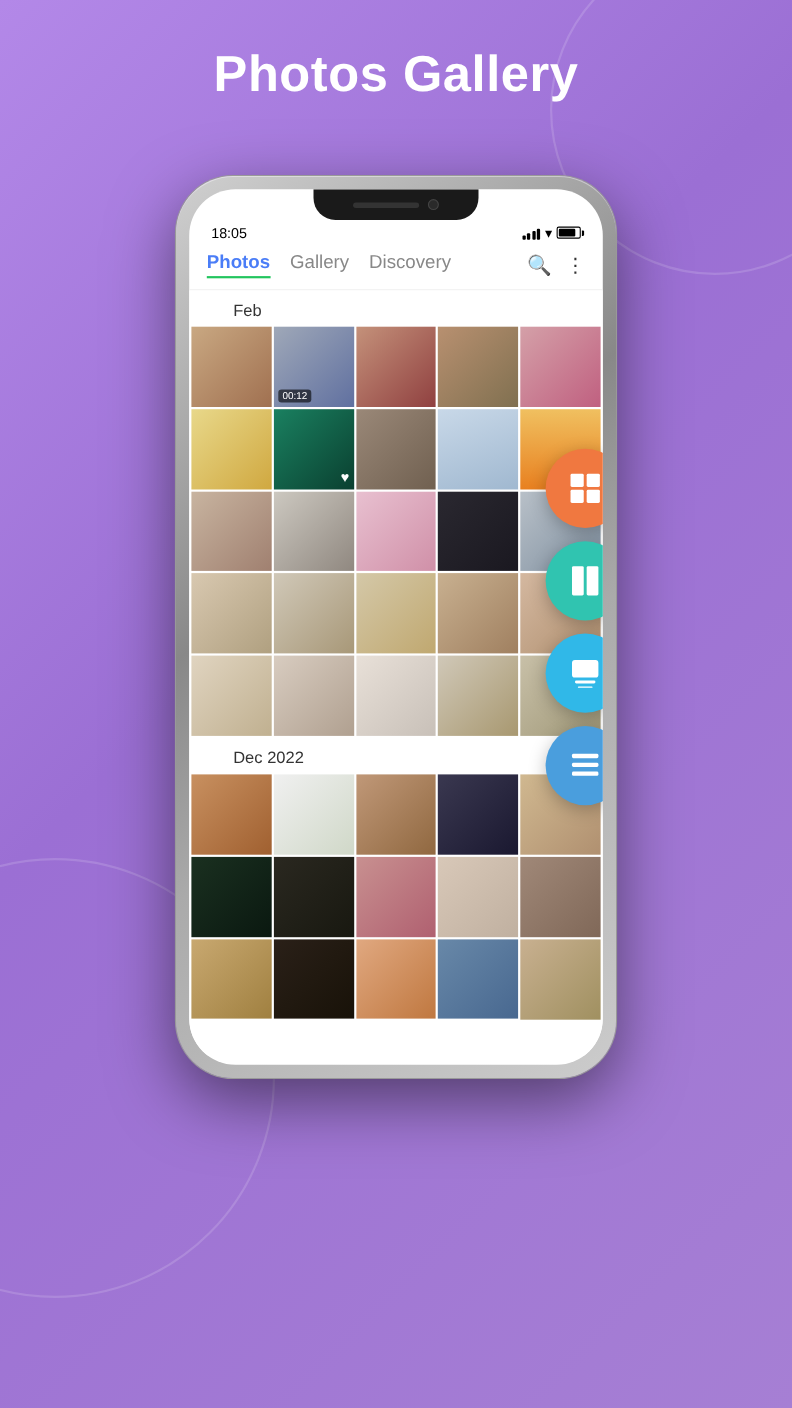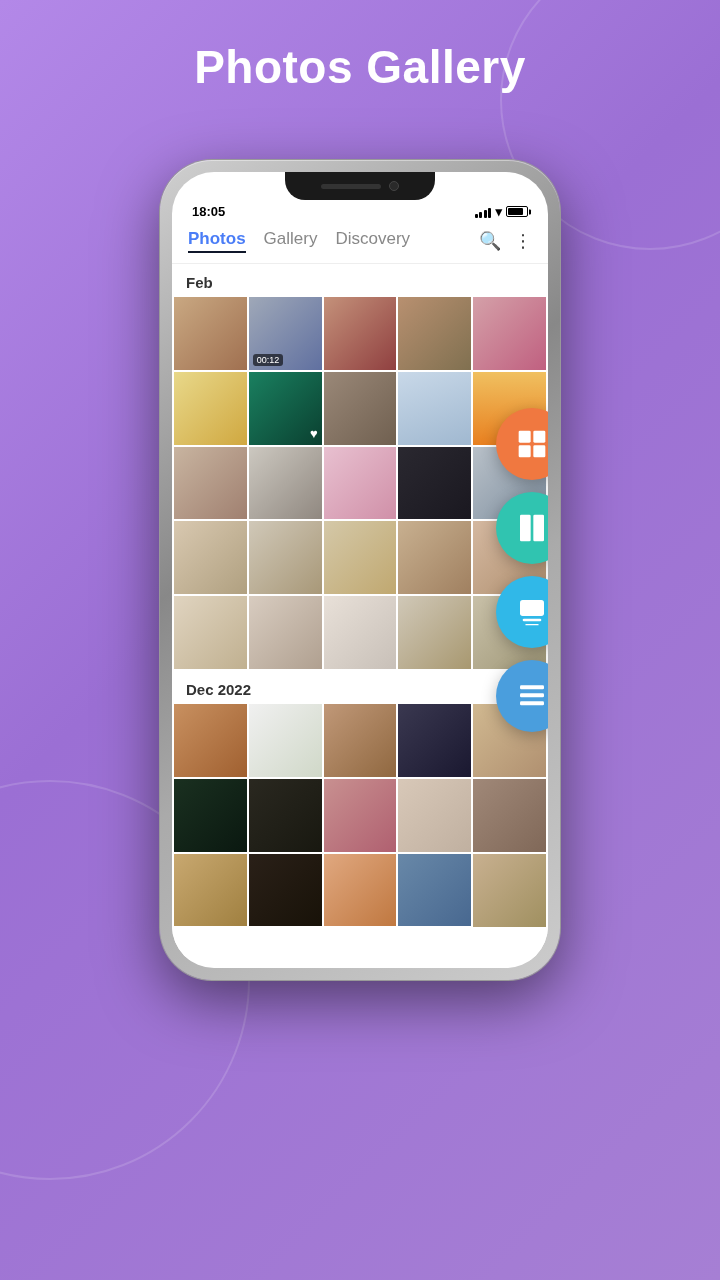--- a/index.html
+++ b/index.html
@@ -104,21 +104,21 @@
       border-radius: 50%;
       border: 1px solid #444;
     }
 
     
     .status-bar {
       display: flex;
       justify-content: space-between;
       padding: 32px 20px 4px;
       font-size: 13px;
-      font-weight: 700;
+      font-weight: 400;
       color: #000;
     }
     .status-icons {
       display: flex;
       align-items: center;
       gap: 4px;
     }
     .signal-bars {
       display: flex;
       align-items: flex-end;
@@ -176,21 +176,21 @@
     .nav-tab {
       font-size: 17px;
       font-weight: 500;
       color: #888;
       cursor: pointer;
       padding-bottom: 2px;
     }
     .nav-tab.active {
       color: #4a7df7;
       font-weight: 700;
-      border-bottom: 2px solid #0f172a;
+      border-bottom: 2px solid #22c55e;
     }
     .nav-actions {
       display: flex;
       align-items: center;
       gap: 12px;
     }
     .nav-icon {
       font-size: 18px;
       color: #333;
       cursor: pointer;
@@ -200,23 +200,24 @@
     .gallery-content {
       height: calc(100% - 100px);
       overflow-y: auto;
       padding: 0;
       background: white;
     }
     .gallery-content::-webkit-scrollbar { display: none; }
 
     .month-label {
       font-size: 15px;
-      font-weight: 700;
+      font-weight: 400;
       color: #333;
       padding: 10px 14px 6px;
+      margin-left: 26px;
     }
 
     .photo-grid {
       display: grid;
       grid-template-columns: repeat(5, 1fr);
       gap: 2px;
       padding: 0 2px 2px;
     }
     .photo-cell {
       aspect-ratio: 1;

